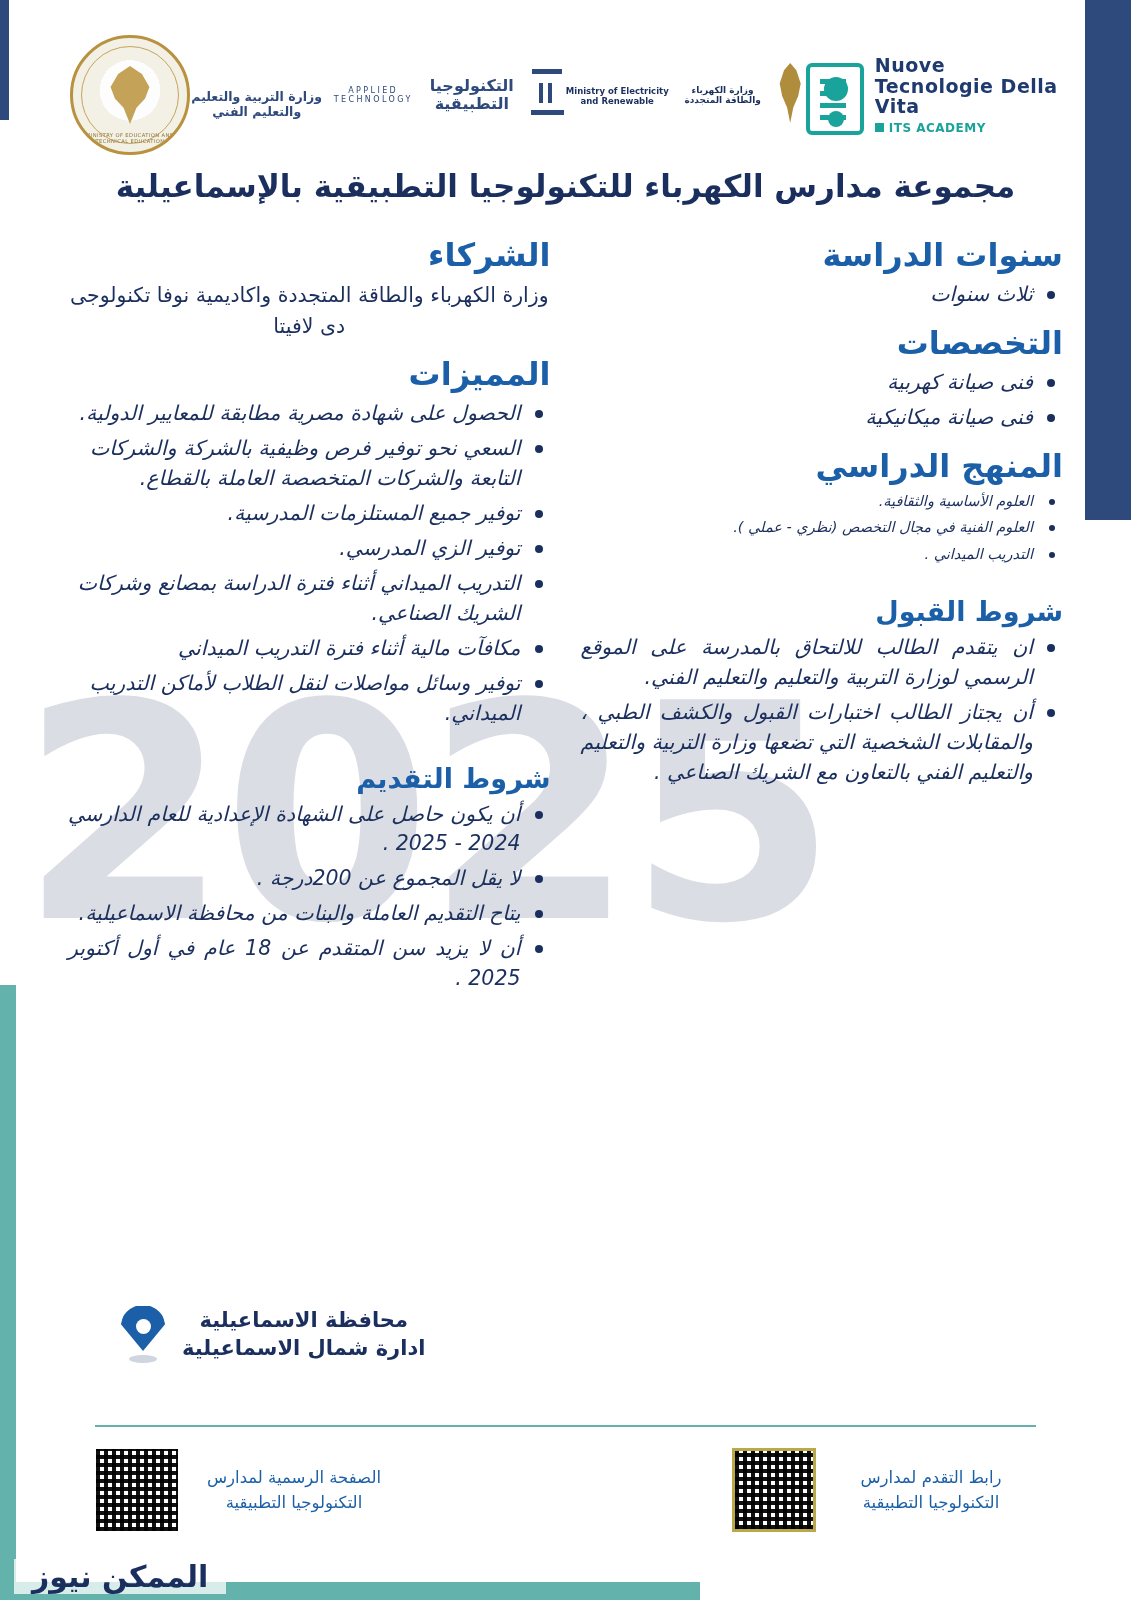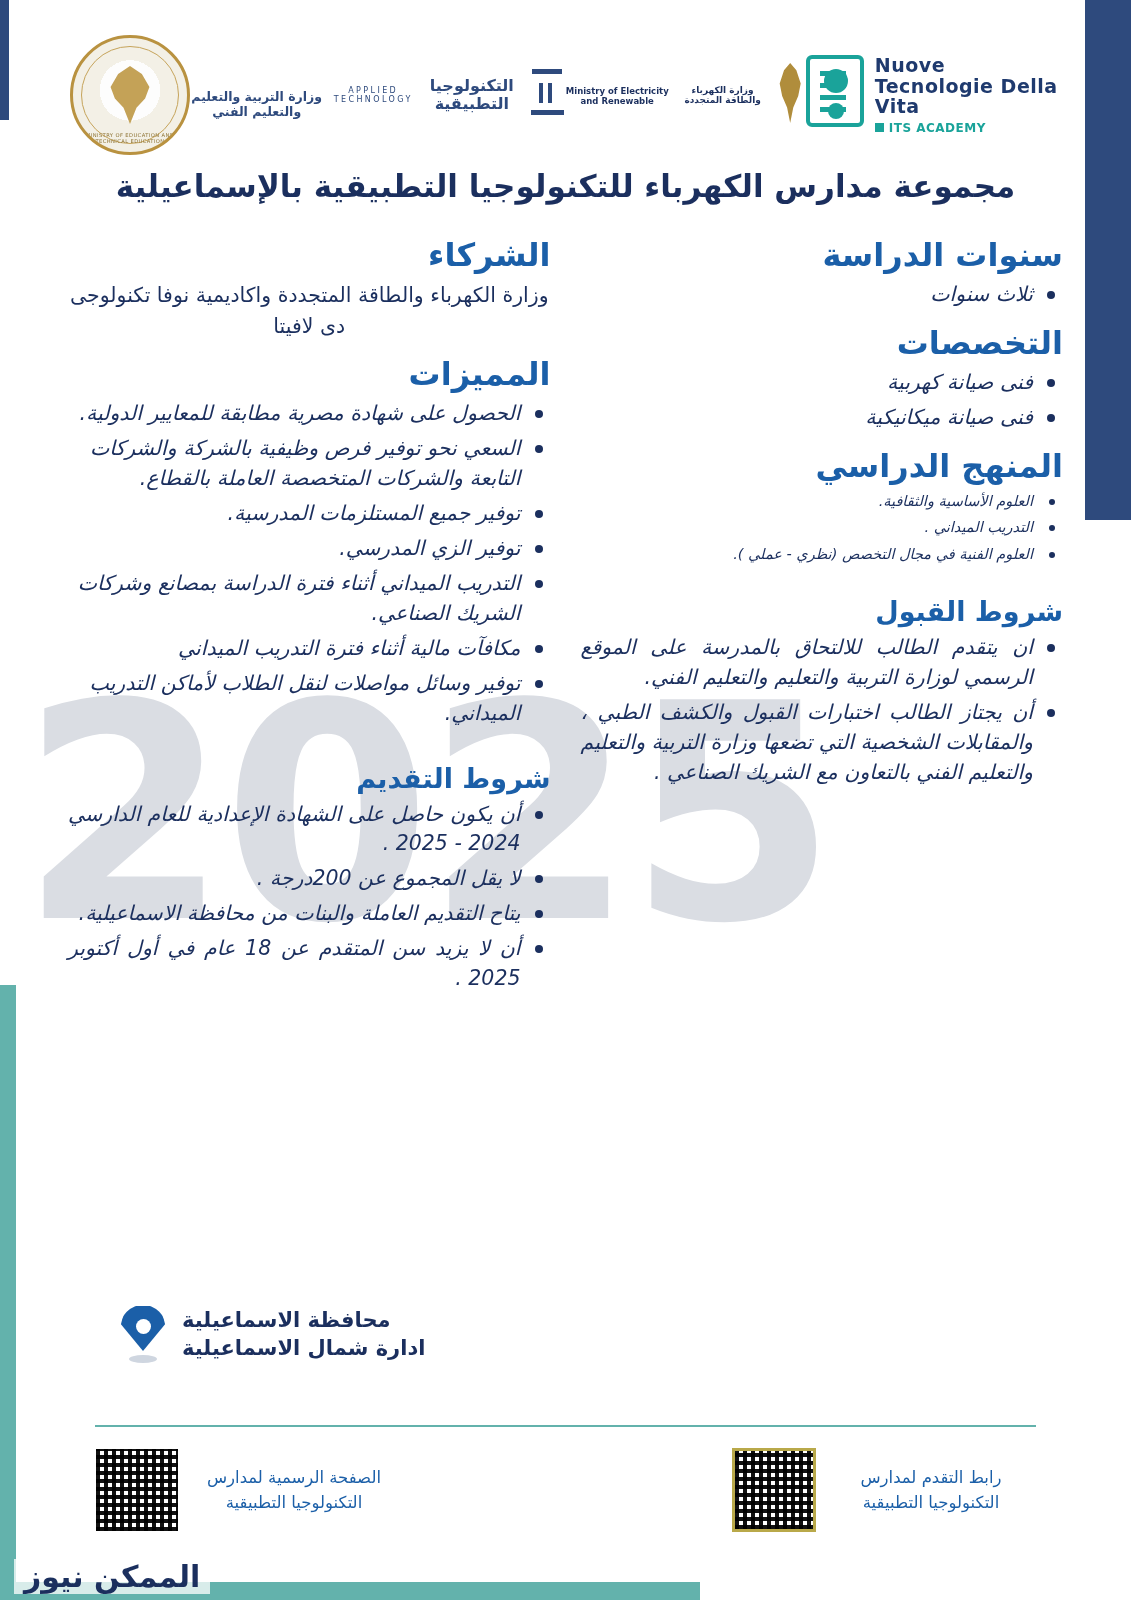--- a/index.html
+++ b/index.html
@@ -106,21 +106,21 @@
 
   .min-elec { text-align: center; }
   .min-elec .flag-eagle {
     width: 52px; height: 60px; margin: 0 auto 4px;
     background: #b08d3c;
     clip-path: polygon(50% 0%, 70% 12%, 84% 34%, 76% 55%, 60% 74%, 50% 100%, 40% 74%, 24% 55%, 16% 34%, 30% 12%);
   }
   .min-elec .l2 { font-size: 9px; font-weight: 700; color: #1b2f5e; text-align: center; }
   .min-elec .l3 { font-size: 8.5px; font-weight: 700; color: #1b2f5e; margin-top: 2px; }
 
-  .ntv { display: flex; align-items: flex-start; gap: 11px; direction: ltr; }
+  .ntv { display: flex; align-items: flex-end; gap: 11px; direction: ltr; }
   .ntv-mark {
     width: 92px; height: 72px;
     border: 4px solid #1aa39a;
     border-radius: 6px;
     position: relative;
   }
   .ntv-mark:before {
     content: "";
     position: absolute; left: 10px; top: 12px;
     width: 26px; height: 46px;
@@ -209,21 +209,21 @@
   .location {
     position: absolute;
     left: 120px;
     top: 1305px;
     z-index: 2;
     display: flex;
     align-items: center;
     gap: 16px;
     direction: rtl;
   }
-  .loc-text { text-align: left; line-height: 1.35; }
+  .loc-text { text-align: center; line-height: 1.35; }
   .loc-text div { font-size: 21px; font-weight: 800; color: #1b2f5e; }
   .pin {
     width: 46px; height: 58px; position: relative;
   }
   .pin:before {
     content: "";
     position: absolute; top: 0; left: 0;
     width: 46px; height: 46px;
     background: #1b5fa8;
     border-radius: 50% 50% 50% 50%;
@@ -281,21 +281,21 @@
   .qr.framed { border: 3px solid #b9a94a; }
 
   .newslogo {
     position: absolute;
     left: 14px; bottom: 6px;
     z-index: 3;
     font-size: 30px;
     font-weight: 800;
     color: #1b2f5e;
     background: rgba(255,255,255,.75);
-    padding: 0 10px;
+    padding: 0 18px;
   }
 </style>
 </head>
 <body>
 
 <div class="right-blue-bar"></div>
 <div class="left-top-blue"></div>
 <div class="left-teal-bar"></div>
 <div class="bottom-teal-bar"></div>
 <div class="watermark">2025</div>
@@ -345,22 +345,22 @@
 
     <h2 class="sec">التخصصات</h2>
     <ul class="bul">
       <li>فنى صيانة كهربية</li>
       <li>فنى صيانة ميكانيكية</li>
     </ul>
 
     <h2 class="sec">المنهج الدراسي</h2>
     <ul class="bul small">
       <li>العلوم الأساسية والثقافية.</li>
+      <li>العلوم الفنية في مجال التخصص (نظري - عملي ).</li>
       <li>التدريب الميداني .</li>
-      <li>العلوم الفنية في مجال التخصص (نظري - عملي ).</li>
     </ul>
 
     <h2 class="sec big" style="margin-top:30px">شروط القبول</h2>
     <ul class="bul justify">
       <li>ان يتقدم الطالب للالتحاق بالمدرسة على الموقع الرسمي لوزارة التربية والتعليم والتعليم الفني.</li>
       <li>أن يجتاز الطالب اختبارات القبول والكشف الطبي ، والمقابلات الشخصية التي تضعها وزارة التربية والتعليم والتعليم الفني بالتعاون مع الشريك الصناعي .</li>
     </ul>
   </div>
 
   <div class="col col-right">

